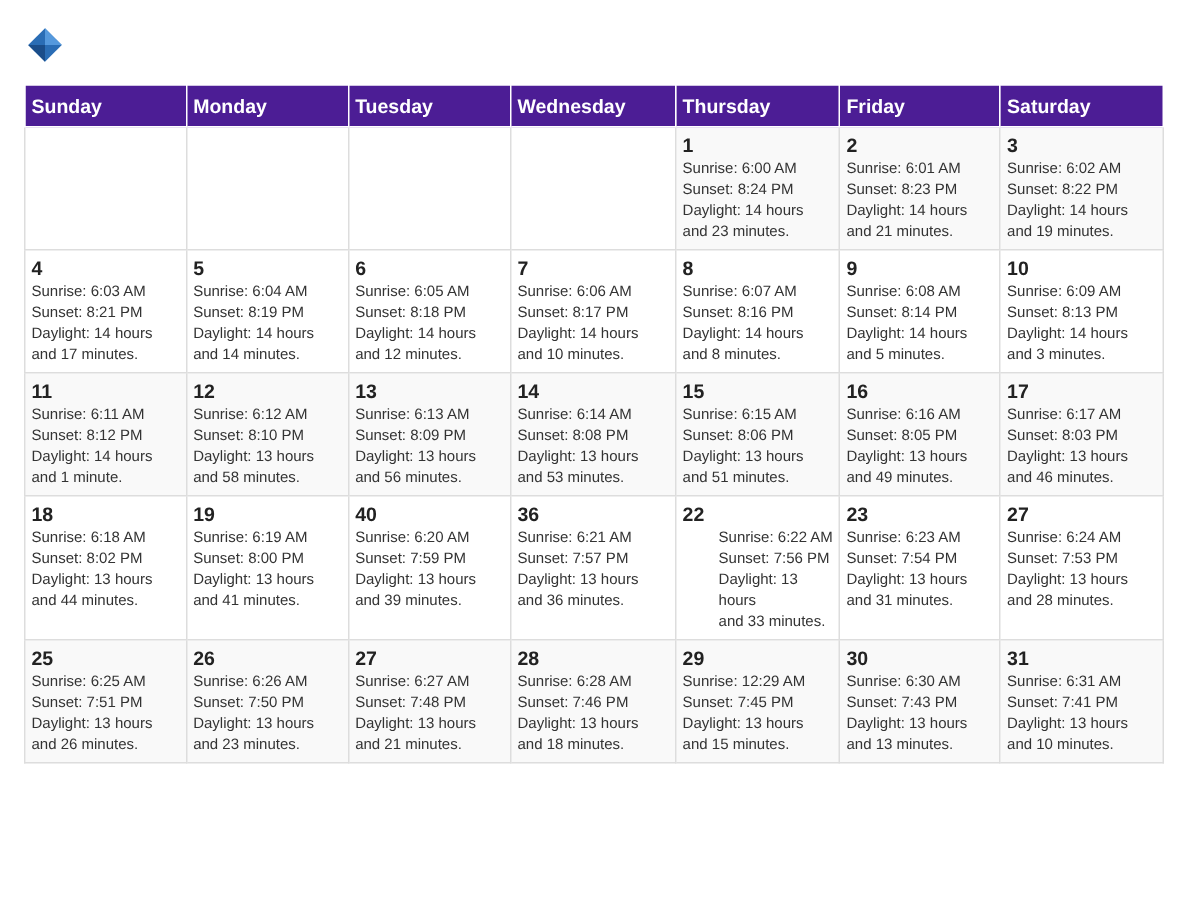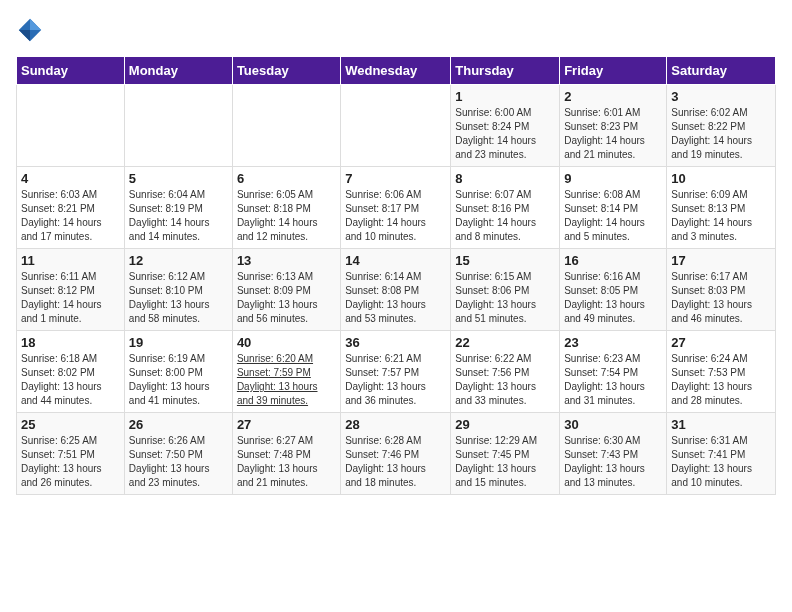--- a/index.html
+++ b/index.html
@@ -268,35 +268,35 @@
         </td>
         <td>
           <span class="day-num">19</span>
           <div class="day-info" style="white-space: pre-line;">Sunrise: 6:19 AM
 Sunset: 8:00 PM
 Daylight: 13 hours
 and 41 minutes.</div>
         </td>
         <td>
           <span class="day-num">40</span>
-          <div class="day-info" style="white-space: pre-line; text-decoration: underline;">Sunrise: 6:20 AM
+          <div class="day-info" style="white-space: pre-line;">Sunrise: 6:20 AM
 Sunset: 7:59 PM
 Daylight: 13 hours
 and 39 minutes.</div>
         </td>
         <td>
           <span class="day-num">36</span>
           <div class="day-info" style="white-space: pre-line;">Sunrise: 6:21 AM
 Sunset: 7:57 PM
 Daylight: 13 hours
 and 36 minutes.</div>
         </td>
         <td>
           <span class="day-num">22</span>
-          <div class="day-info" style="white-space: pre-line;">Sunrise: 6:22 AM
+          <div class="day-info" style="white-space: pre-line; margin-left: 24px;">Sunrise: 6:22 AM
 Sunset: 7:56 PM
 Daylight: 13 hours
 and 33 minutes.</div>
         </td>
         <td>
           <span class="day-num">23</span>
           <div class="day-info" style="white-space: pre-line;">Sunrise: 6:23 AM
 Sunset: 7:54 PM
 Daylight: 13 hours
 and 31 minutes.</div>

